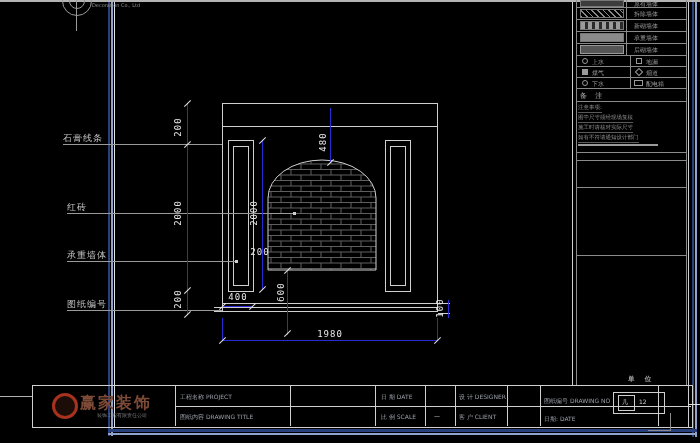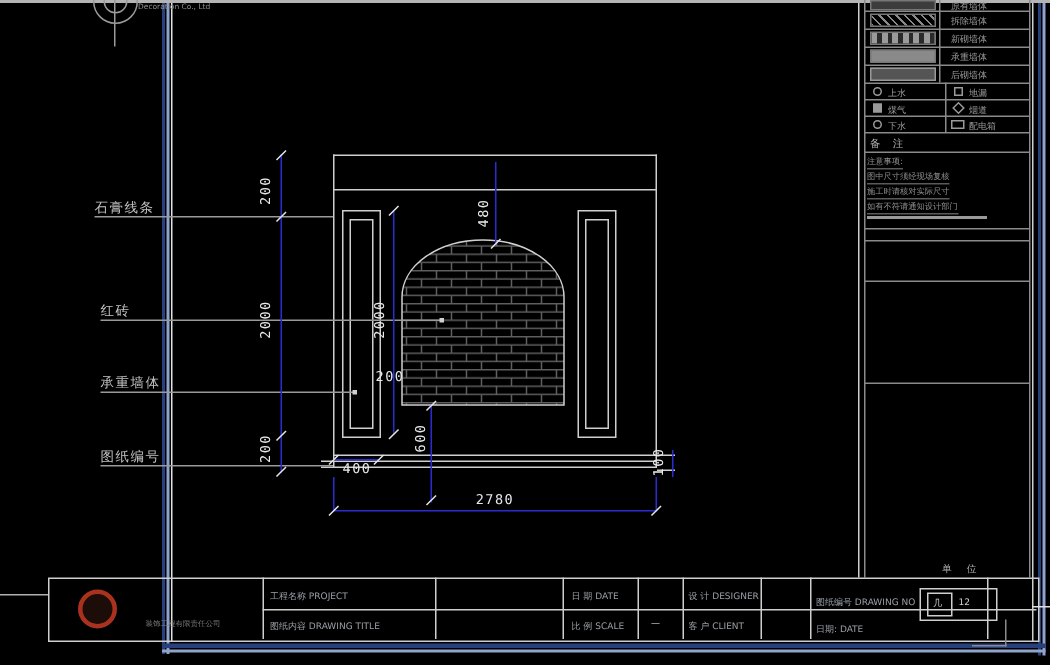--- a/index.html
+++ b/index.html
@@ -105,33 +105,33 @@
   <div class="dimtxt rot" style="left:308px;top:137px;width:30px;">480</div>
 
   <div class="dimv" style="left:287px;top:270px;height:65px;"></div>
   <div class="tick" style="left:283px;top:270px;"></div>
   <div class="tick" style="left:283px;top:333px;"></div>
   <div class="dimtxt rot" style="left:266px;top:287px;width:30px;">600</div>
 
   <div class="dimh" style="left:222px;top:306px;width:31px;"></div>
   <div class="tick" style="left:218px;top:306px;"></div>
   <div class="tick" style="left:248px;top:306px;"></div>
-  <div class="dimtxt" style="left:224px;top:308px;width:28px;">400</div>
+  <div class="dimtxt" style="left:224px;top:292px;width:28px;">400</div>
 
   <div class="hl" style="left:438px;top:303px;width:12px;"></div>
   <div class="hl" style="left:438px;top:313px;width:12px;"></div>
   <div class="dimv" style="left:448px;top:300px;height:18px;"></div>
   <div class="dimtxt rot" style="left:425px;top:303px;width:30px;">100</div>
 
   <div class="dimv" style="left:222px;top:318px;height:22px;"></div>
   <div class="dimv" style="left:437px;top:318px;height:22px;"></div>
   <div class="dimh" style="left:222px;top:340px;width:216px;"></div>
   <div class="tick" style="left:218px;top:340px;"></div>
   <div class="tick" style="left:433px;top:340px;"></div>
-  <div class="dimtxt" style="left:310px;top:329px;width:40px;">2780</div>
+  <div class="dimtxt" style="left:310px;top:329px;width:40px;">1980</div>
 
   <div class="vl" style="left:572px;top:2px;height:383px;"></div>
   <div class="vl" style="left:576px;top:0;height:385px;background:#8a8a8a;"></div>
   <div class="vl" style="left:686px;top:0;height:385px;background:#8a8a8a;"></div>
   <div class="vl" style="left:626px;top:0;height:55px;background:#8a8a8a;"></div>
 
   <div class="hl" style="left:576px;top:7px;width:110px;background:#8a8a8a;"></div>
   <div class="hl" style="left:576px;top:19px;width:110px;background:#8a8a8a;"></div>
   <div class="hl" style="left:576px;top:31px;width:110px;background:#8a8a8a;"></div>
   <div class="hl" style="left:576px;top:43px;width:110px;background:#8a8a8a;"></div>
@@ -176,34 +176,35 @@
   <div class="note" style="left:578px;top:114px;">图中尺寸须经现场复核</div>
   <div class="note" style="left:578px;top:124px;">施工时请核对实际尺寸</div>
   <div class="note" style="left:578px;top:134px;">如有不符请通知设计部门</div>
   <div class="abs" style="left:578px;top:144px;width:80px;height:2px;background:#9a9a9a;"></div>
 
   <div class="hl" style="left:576px;top:152px;width:110px;background:#8a8a8a;"></div>
   <div class="hl" style="left:576px;top:160px;width:110px;background:#8a8a8a;"></div>
   <div class="hl" style="left:576px;top:187px;width:110px;background:#8a8a8a;"></div>
   <div class="hl" style="left:576px;top:255px;width:110px;background:#8a8a8a;"></div>
 
-  <div class="lg-lab" style="left:628px;top:375px;font-size:6.5px;color:#b0b0b0;letter-spacing:4px;">单 位</div>
+  <div class="lg-lab" style="left:628px;top:375px;font-size:6.5px;color:#b0b0b0;letter-spacing:4px;font-weight:bold;">单 位</div>
 
   <div class="frame" style="left:32px;top:385px;width:659px;height:41px;border-color:#cfcfcf;"></div>
   <div class="hl" style="left:175px;top:406px;width:516px;"></div>
   <div class="vl" style="left:175px;top:385px;height:41px;"></div>
   <div class="vl" style="left:290px;top:385px;height:41px;"></div>
   <div class="vl" style="left:375px;top:385px;height:41px;"></div>
   <div class="vl" style="left:425px;top:385px;height:41px;"></div>
   <div class="vl" style="left:455px;top:385px;height:41px;"></div>
   <div class="vl" style="left:507px;top:385px;height:41px;"></div>
   <div class="vl" style="left:540px;top:385px;height:41px;"></div>
   <div class="vl" style="left:658px;top:385px;height:41px;"></div>
 
   <div class="abs" style="left:52px;top:393px;width:20px;height:20px;border:3px solid #a8321e;border-radius:50%;background:#1c0d08;"></div>
+  <div class="abs" style="left:80px;top:393px;font-size:16px;font-weight:bold;color:#7c4a36;letter-spacing:2px;white-space:nowrap;">赢家装饰</div>
   <div class="abs" style="left:97px;top:412px;font-size:5px;color:#7a7a7a;white-space:nowrap;">装饰工程有限责任公司</div>
 
   <div class="tb-lab" style="left:180px;top:393px;">工程名称  PROJECT</div>
   <div class="tb-lab" style="left:180px;top:413px;">图纸内容  DRAWING TITLE</div>
   <div class="tb-lab" style="left:381px;top:393px;">日 期  DATE</div>
   <div class="tb-lab" style="left:381px;top:413px;">比 例  SCALE</div>
   <div class="tb-lab" style="left:434px;top:412px;color:#cfcfcf;">—</div>
   <div class="tb-lab" style="left:459px;top:393px;">设 计  DESIGNER</div>
   <div class="tb-lab" style="left:459px;top:413px;">客 户  CLIENT</div>
   <div class="tb-lab" style="left:544px;top:397px;">图纸编号  DRAWING NO</div>

